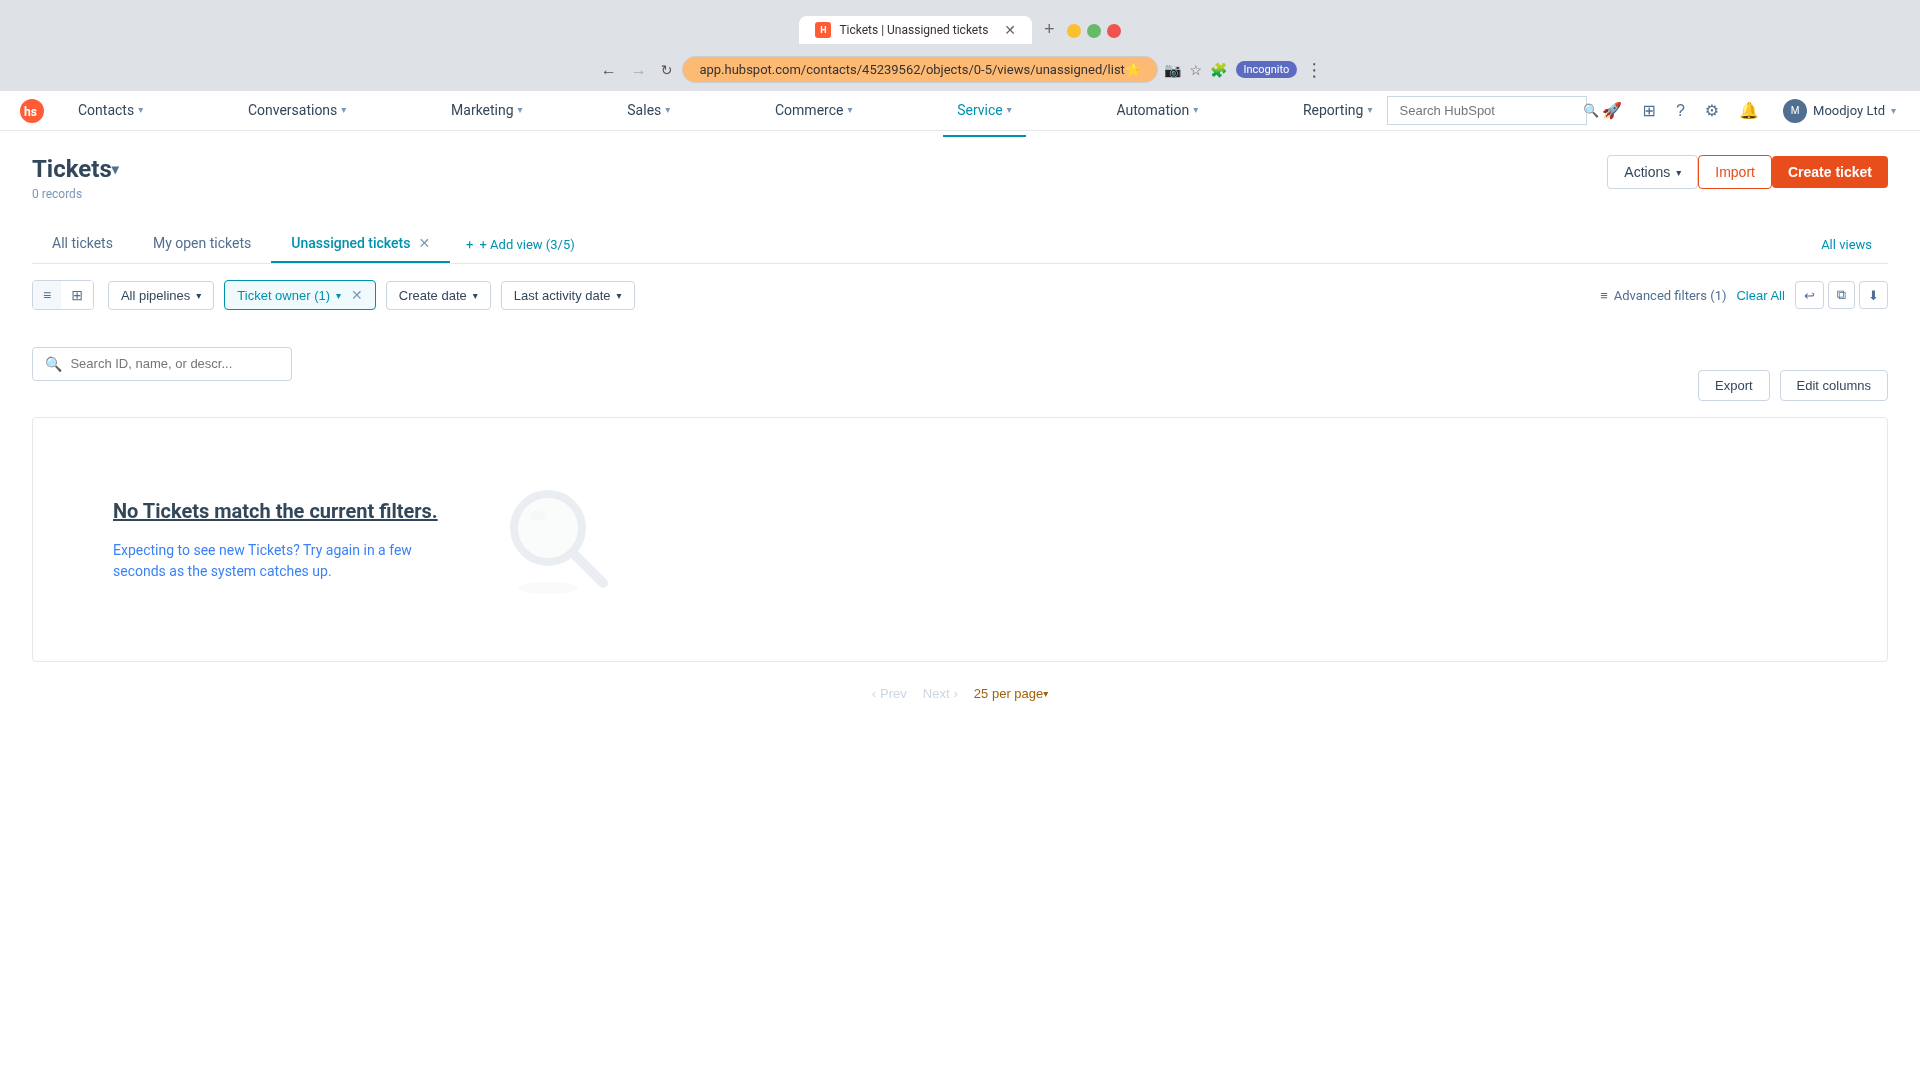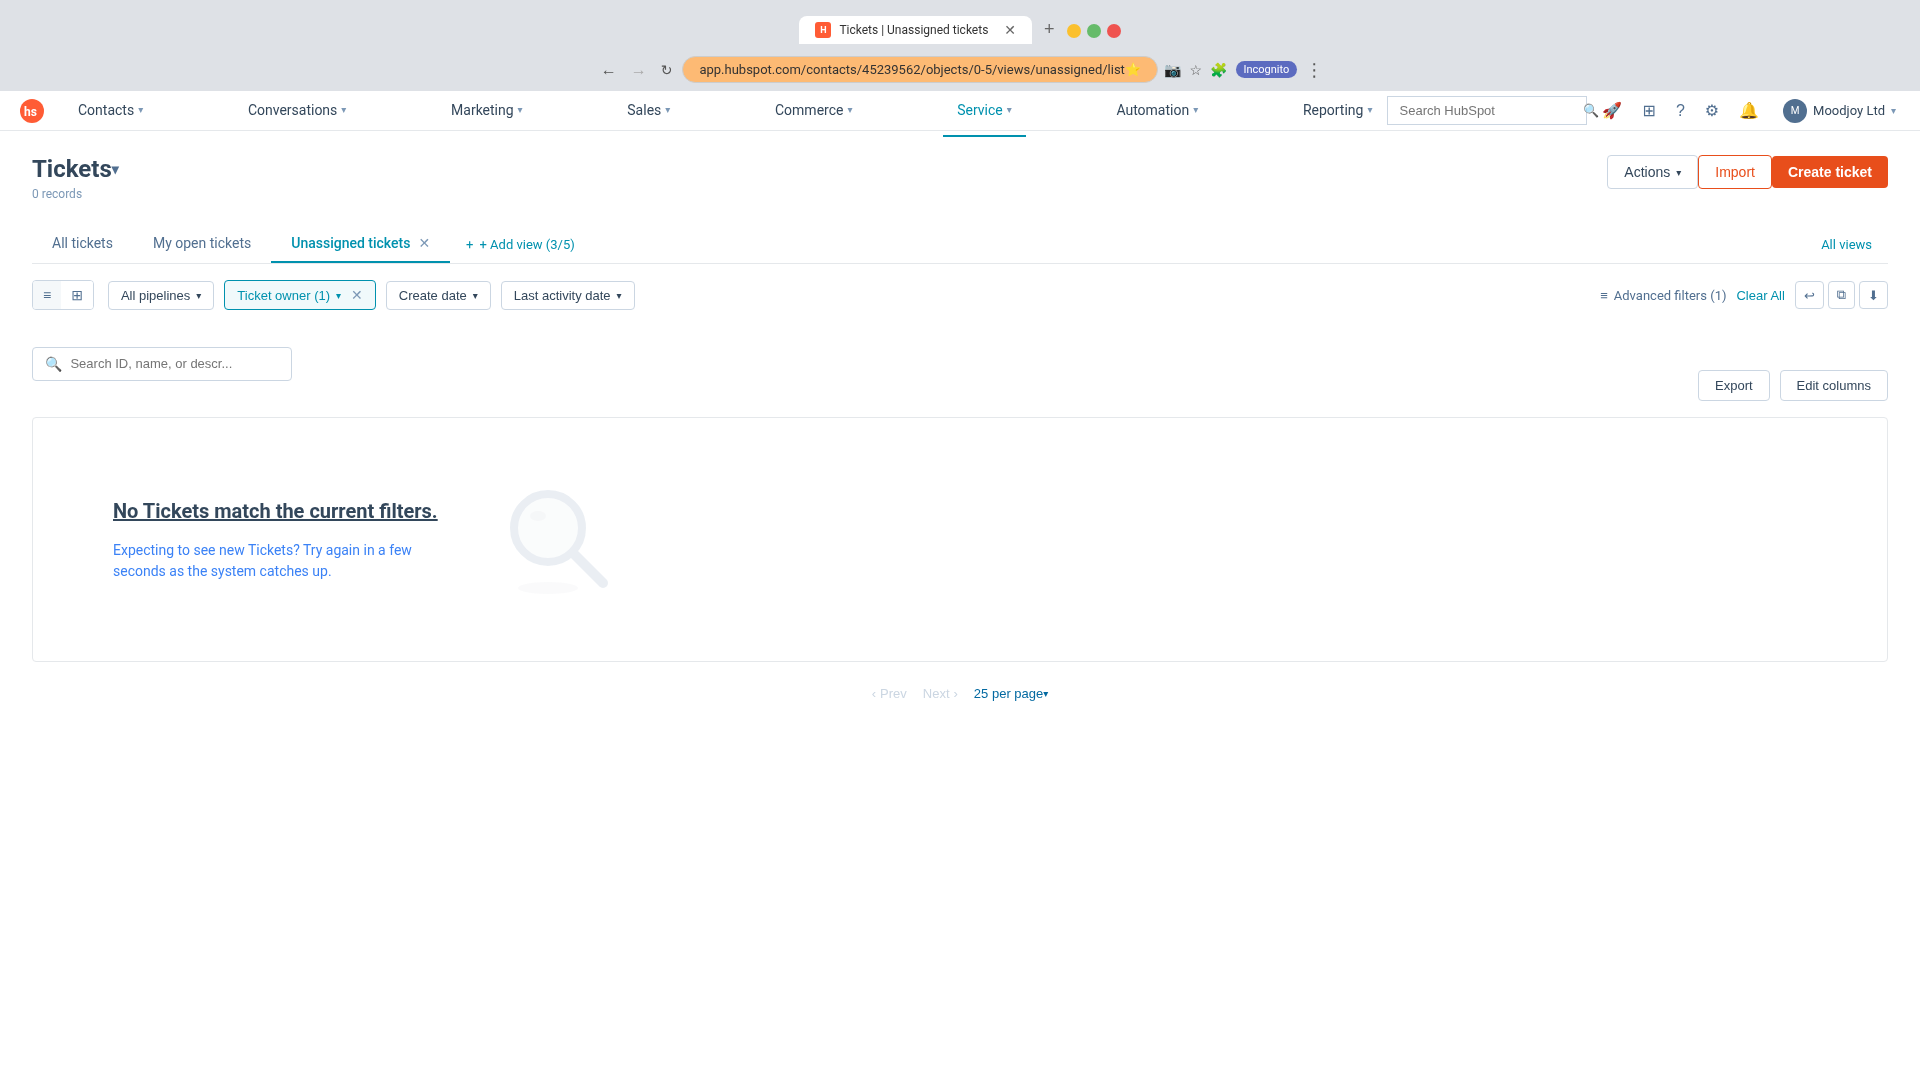--- a/index.html
+++ b/index.html
@@ -89,21 +89,21 @@
     .empty-state { display: flex; align-items: center; justify-content: flex-start; padding: 60px 80px; gap: 60px; }
     .empty-state-text h2 { font-size: 20px; font-weight: 700; color: #33475b; margin-bottom: 16px; line-height: 1.3; text-decoration: underline; }
     .empty-state-text p { font-size: 14px; color: #3b82f6; line-height: 1.5; max-width: 320px; }
     .empty-state-illustration { opacity: 0.4; }
     .magnifier { width: 120px; height: 120px; }
 
     
     .pagination { display: flex; align-items: center; justify-content: center; gap: 16px; margin-top: 24px; }
     .pagination-btn { display: flex; align-items: center; gap: 4px; color: #0091ae; cursor: pointer; font-size: 13px; background: none; border: none; }
     .pagination-btn.disabled { color: #cbd6e2; cursor: default; }
-    .per-page-btn { display: flex; align-items: center; color: #0369a1; cursor: pointer; font-size: 13px; background: none; border: none; }
+    .per-page-btn { display: flex; align-items: center; color: #a16207; cursor: pointer; font-size: 13px; background: none; border: none; }
   </style>
 </head>
 <body>
 
 <div class="browser-chrome" style="flex-direction:column; height:auto; padding:0;">
   <div style="background:#dee1e6; display:flex; align-items:flex-end; padding:6px 8px 0 8px; gap:4px; height:44px;">
     <div class="browser-tab-bar" style="display:flex; align-items:flex-end; gap:4px; flex:1;">
       <div class="browser-tab">
         <div class="browser-tab-favicon" style="width:16px;height:16px;background:#ff5c35;border-radius:3px;display:flex;align-items:center;justify-content:center;color:white;font-size:9px;font-weight:700;">H</div>
         <span style="font-size:12px;color:#333;max-width:160px;overflow:hidden;white-space:nowrap;text-overflow:ellipsis;">Tickets | Unassigned tickets</span>

